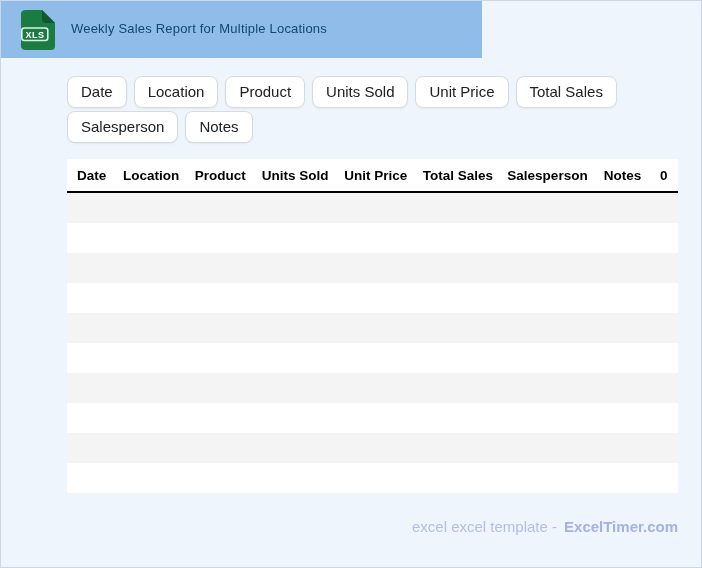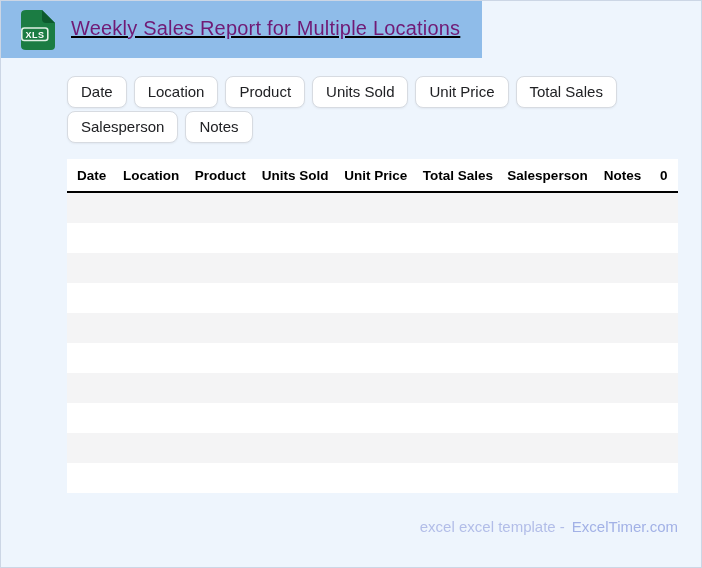--- a/index.html
+++ b/index.html
@@ -2,24 +2,24 @@
 <html><head>
 <meta charset="utf-8">
 <style>
   html,body { margin:0; padding:0; background:#ffffff; font-family:"Liberation Sans", sans-serif; }
   .page {
     position:relative; width:702px; height:568px; box-sizing:border-box;
     background:#eef5fd; border:1px solid #ccd6e5; overflow:hidden;
   }
   .band {
     width:481px; height:57px; background:#8fbce9;
-    display:flex; align-items:center; box-sizing:border-box; padding-left:20px;text-decoration:underline;
+    display:flex; align-items:center; box-sizing:border-box; padding-left:20px;
   }
   .band h1 {
-    margin:0 0 3px 16px; font-size:20px; font-weight:500; color:#701a75; letter-spacing:0.2px;
+    margin:0 0 3px 16px; font-size:13px; font-weight:500; color:#0c4a6e; letter-spacing:0.2px;
     white-space:nowrap;
   }
   .xls-icon { display:block; flex:0 0 auto; }
   .xls-icon text { font-family:"Liberation Sans", sans-serif; letter-spacing:0.5px; }
 
   .chips {
     margin:18px 0 0 66px; width:616px;
     display:flex; flex-wrap:wrap; gap:3px 7px;
   }
   .chip {
@@ -47,21 +47,21 @@
   .th:nth-child(9){ width:4.65%; }
   .tbody .row { height:30px; }
   .tbody .row:nth-child(odd){ background:#f4f4f5; }
   .tbody .row:nth-child(even){ background:#ffffff; }
 
   .footer {
     margin:25px 0 0 66px; width:611px; text-align:right;
     font-size:15px; color:#b2bde8;
   }
   .footer .brand {
-    font-weight:normal; color:#a2b1e6; margin-left:7px; text-decoration:none; cursor:pointer;
+    font-weight:bold; color:#a2b1e6; margin-left:7px; text-decoration:none; cursor:pointer;
   }
 </style>
 </head>
 <body>
 
 <div class="page">
 
   <header class="band">
     <svg class="xls-icon" width="34" height="40" viewBox="0 0 34 40" aria-hidden="true">
       <path d="M5 0 H21 L34 13 V36 Q34 40 30 40 H5 Q0 40 0 36 V4 Q0 0 5 0 Z" fill="#1b7c43"></path>

